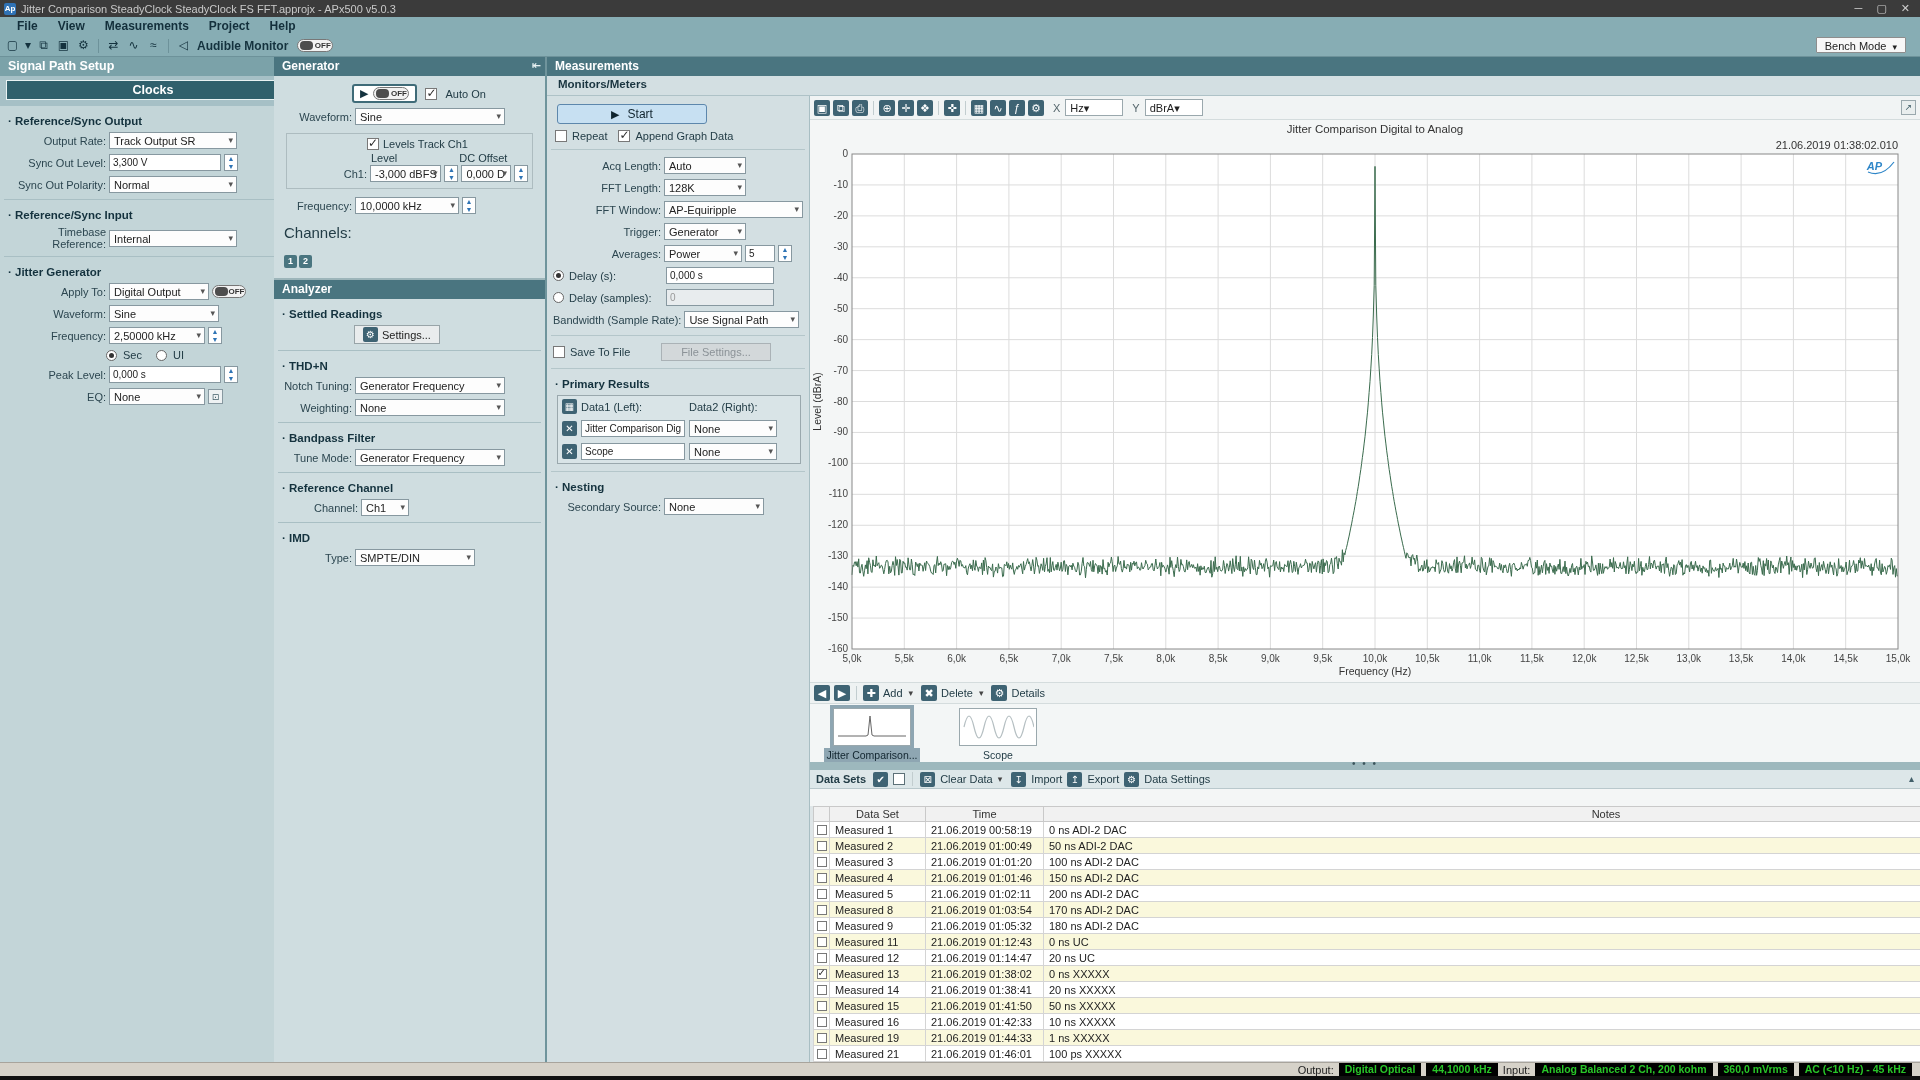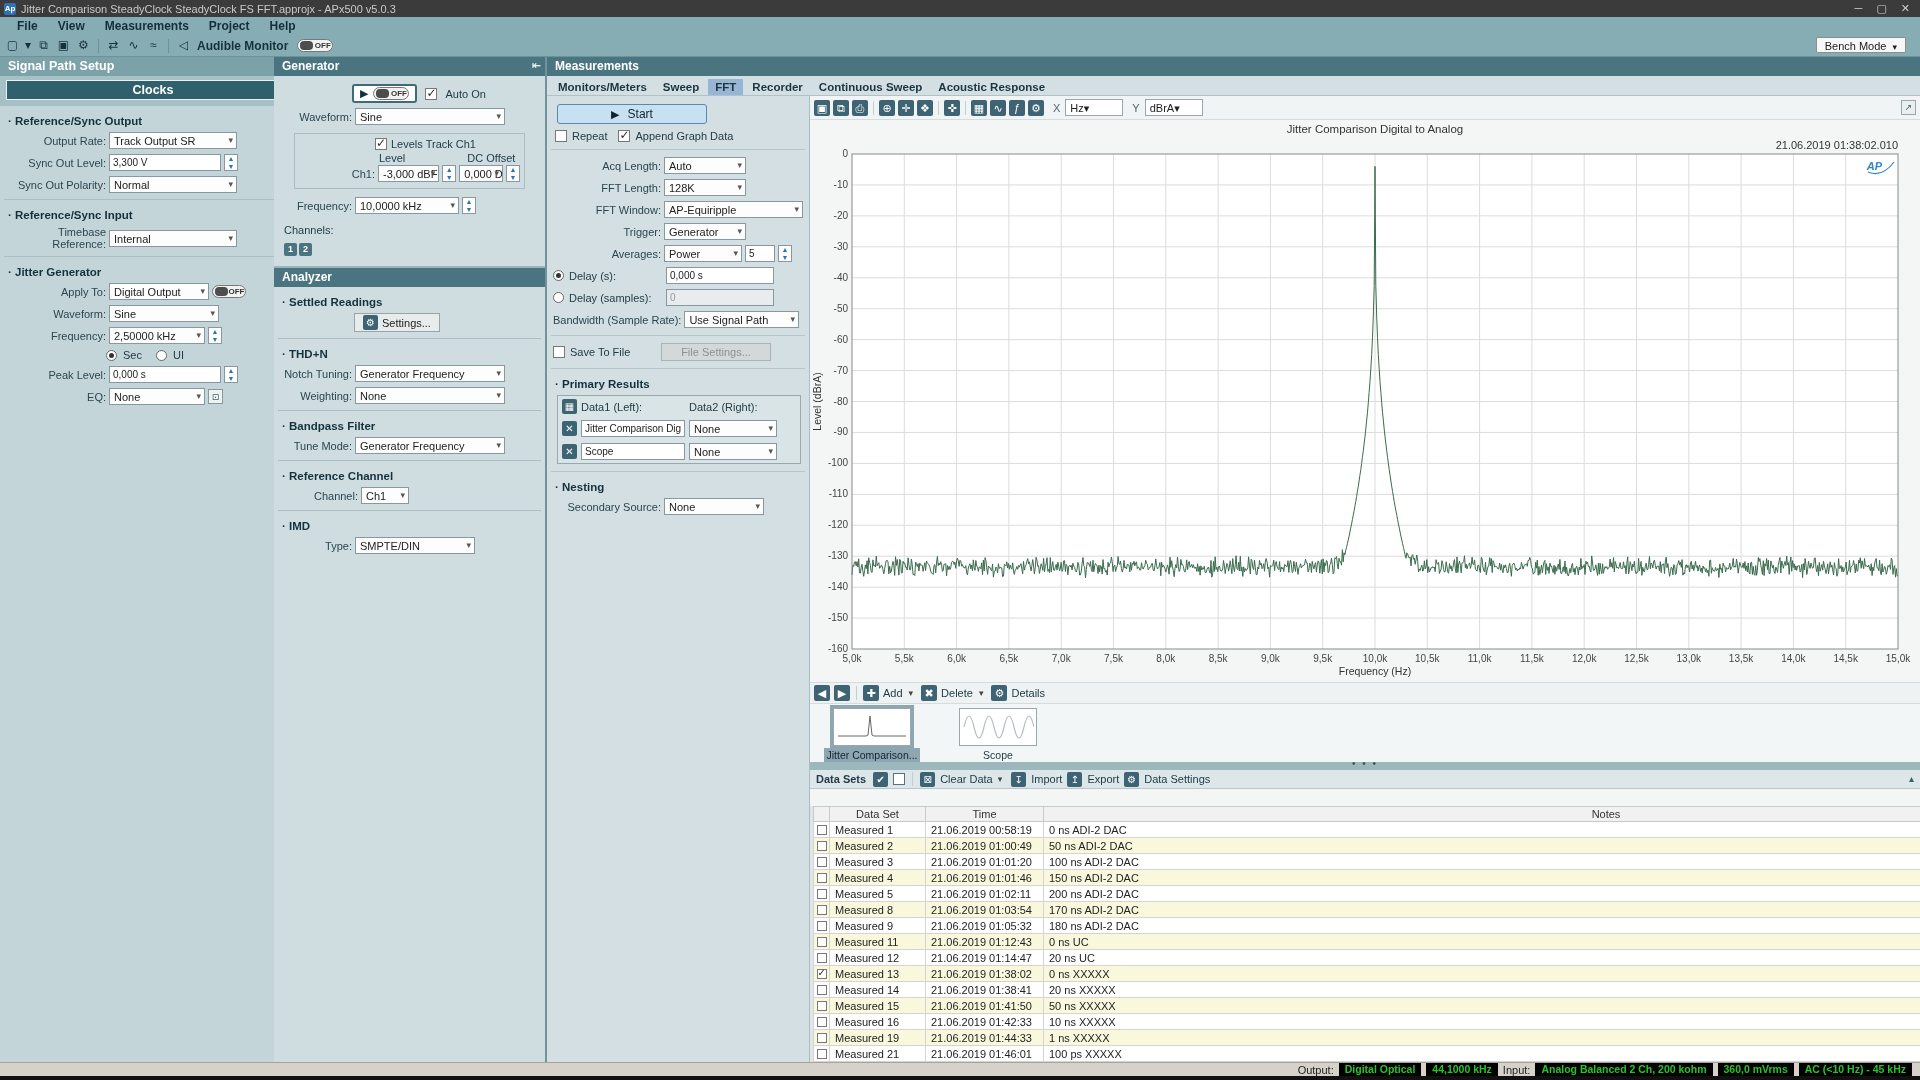--- a/index.html
+++ b/index.html
@@ -61,34 +61,34 @@
   #sp-open{position:absolute;right:3px;top:6px;width:15px;height:15px;border:1px solid #5c828a;
     color:#2c4650;font-size:9px;line-height:13px;text-align:center;background:#cfdee1;}
   #sp-panel .flabel{width:100px;}
   
   #gen-col{position:absolute;left:274px;top:0;width:271px;height:100%;background:#cfdde0;}
   #gen-col .flabel{width:72px;}
   #gen-onrow{display:flex;align-items:center;gap:8px;margin:8px 6px 4px 78px;}
   #gen-play{height:19px;border:2px solid #3f6b78;border-radius:3px;background:#fff;display:flex;
     align-items:center;gap:5px;padding:0 6px;}
   #gen-play .play{color:#14323e;font-size:11px;}
-  .groupbox{border:1px solid #adbcc0;margin:8px 20px;padding:4px 4px 6px 4px;}
+  .groupbox{border:1px solid #adbcc0;margin:8px 12px;padding:4px 4px 6px 4px;}
   .gb-head{display:flex;align-items:center;gap:4px;margin-left:76px;margin-bottom:2px;}
   .collabels{display:flex;font-size:11px;color:#223c46;margin-left:80px;margin-bottom:1px;gap:62px;}
   #ch1-row{display:flex;align-items:center;gap:3px;margin-left:10px;}
   #ch1-row .flabel{width:66px;}
   .chanbtn{width:13px;height:13px;background:#4a7580;color:#fff;font-size:9px;font-weight:bold;
     line-height:13px;text-align:center;border-radius:2px;}
   #an-divider{height:2px;background:#9db5ba;margin-top:10px;}
   .settings-btn{height:19px;border:1px solid #98a4a8;background:#e9eced;display:flex;align-items:center;
     gap:4px;font-size:11px;color:#222;padding:0 8px;}
   
   #meas{position:absolute;left:547px;top:0;right:0;height:100%;background:#d3dfe2;}
-  #tabs{height:20px;display:flex;align-items:flex-end;padding-left:4px;gap:2px;background:#d3dfe2;
-    border-bottom:1px solid #aec2c7;}
+  #tabs{height:20px;display:flex;align-items:flex-start;padding-left:4px;gap:2px;background:#d3dfe2;
+    border-bottom:1px solid #aec2c7;flex-direction:column;}
   .tab{font-size:11.5px;font-weight:bold;color:#1a3540;padding:2px 7px;}
   .tab.active{background:#97b6d4;}
   #meas-body{position:absolute;left:0;top:39px;right:0;bottom:0;}
   #settings-col{position:absolute;left:0;top:0;bottom:0;width:262px;background:#d3dfe2;overflow:hidden;}
   #settings-col .flabel{width:108px;}
   #start-btn{margin:8px 0 6px 10px;width:150px;height:20px;background:#c7e0f2;border:1px solid #5d87ac;
     border-radius:3px;display:flex;align-items:center;justify-content:center;gap:8px;
     font-size:12px;color:#10242e;}
   #start-btn .play{font-size:11px;color:#10242e;}
   .inline-cbrow{display:flex;align-items:center;gap:5px;margin:4px 8px;}
@@ -322,21 +322,21 @@
     </div>
     <div class="frow">
       <span class="flabel">Frequency:</span>
       <div class="sel" style="width:104px">
         <span>10,0000 kHz</span><span class="car">▾</span></div>
       <span class="spin">
           <span>▲</span>
           <span>▼</span>
         </span>
     </div>
-    <div style="font-size:11px;color:#223c46;margin:10px 0 7px 10px">Channels:</div>
+    <div style="font-size:15px;color:#223c46;margin:10px 0 14px 10px">Channels:</div>
     <div style="display:flex;gap:2px;margin-left:10px">
       <span class="chanbtn">1</span>
       <span class="chanbtn">2</span>
     </div>
     <div id="an-divider"></div>
     <div class="panel-header">
       <span>Analyzer</span>
     </div>
     <div class="sect-title">Settled Readings</div>
     <div class="frow" style="margin-left:80px">

